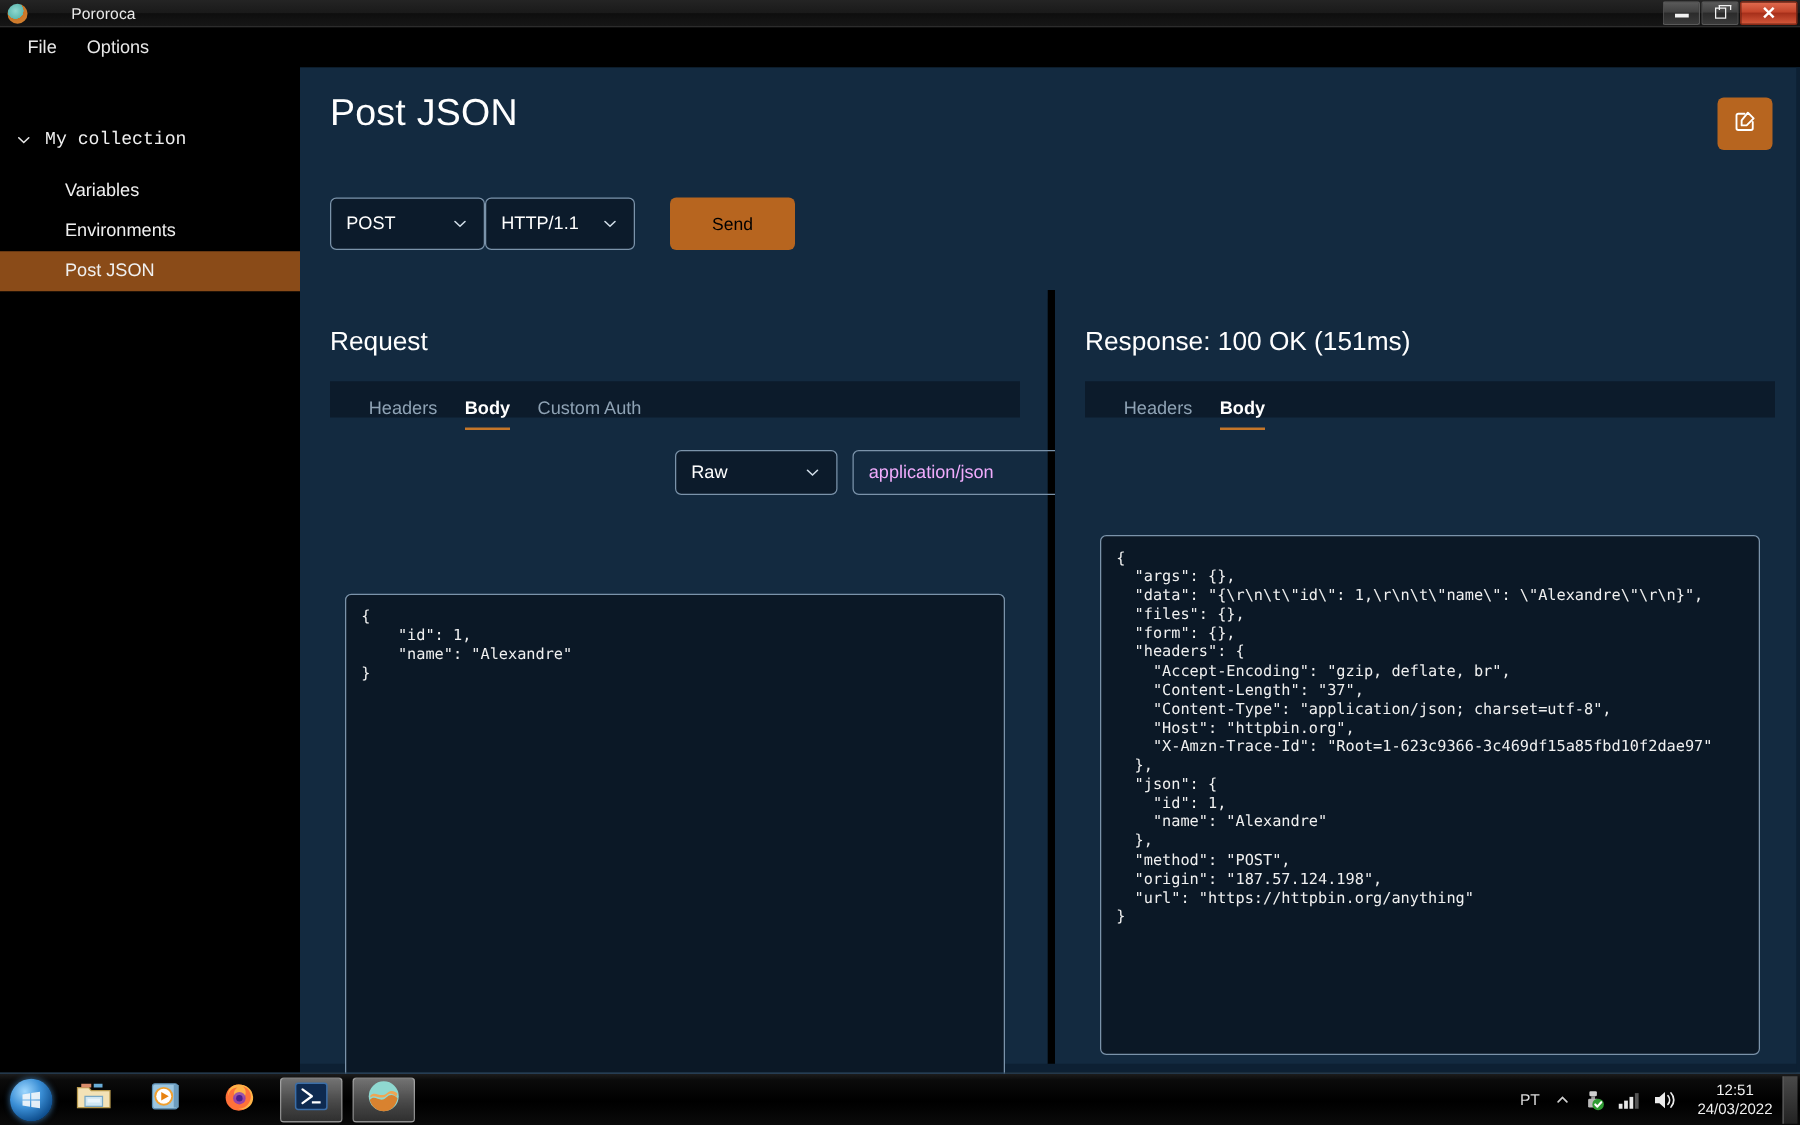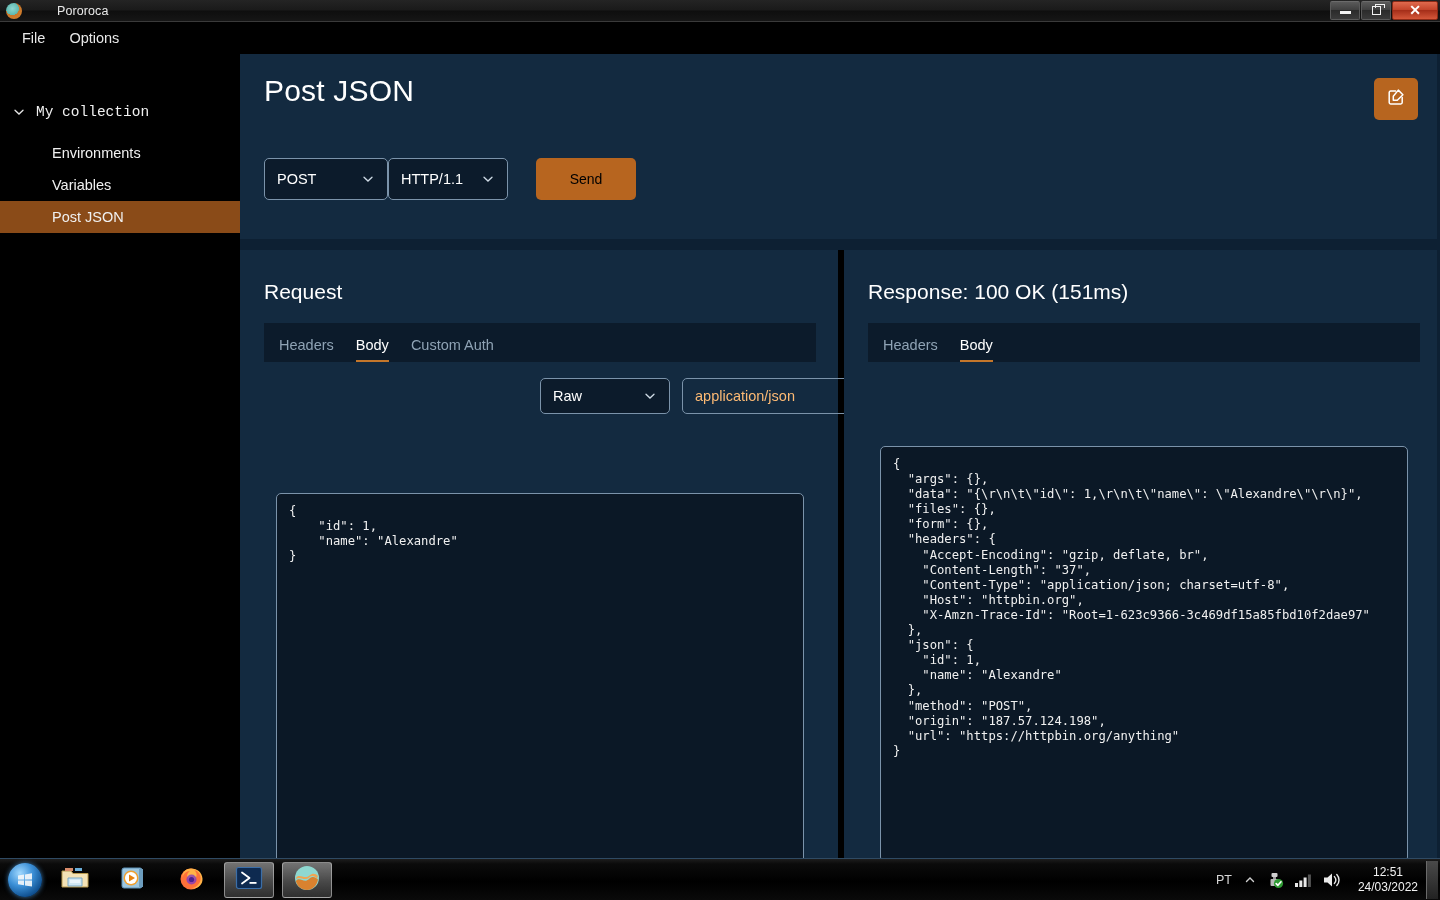--- a/index.html
+++ b/index.html
@@ -119,55 +119,55 @@
   .sel-httpver { width: 120px; }
   .send-btn {
     margin-left: 28px; width: 100px; height: 42px;
     background: #b7651f; border-radius: 5px; color: #000000;
     font-size: 14px; display: flex; align-items: center; justify-content: center;
     cursor: pointer;
   }
 
   
   .panels {
-    position: absolute; left: 0; top: 196px; width: 1200px; height: 619px;
+    position: absolute; left: 0; top: 178px; width: 1200px; height: 619px;
     display: flex;
   }
   .panel { background: #132a40; height: 619px; position: relative; }
   .panel-left { width: 598px; }
   .panel-divider { width: 6px; background: #000; height: 619px; }
   .panel-right { width: 596px; }
   .panel-h {
     position: absolute; left: 24px; top: 30px;
     color: #fff; font-size: 21px; font-weight: 400;
   }
   .tabstrip {
-    position: absolute; left: 24px; top: 73px; height: 39px;
-    background: #0c1b2b; display: flex; align-items: flex-start; padding-left: 4px;
+    position: absolute; left: 24px; top: 73px; height: 29px;
+    background: #0c1b2b; display: flex; align-items: flex-start; padding-left: 20px;
   }
   .tabstrip.left { width: 552px; }
   .tabstrip.right { width: 552px; }
   .tab {
     color: #8fa3b5; font-size: 14.5px; padding: 14px 11px 0 11px;
     height: 47px; position: relative; cursor: pointer;
   }
-  .tab.active { color: #fff; }
+  .tab.active { color: #fff; font-weight: bold; }
   .tab.active:after {
     content: ""; position: absolute; left: 11px; right: 11px; bottom: 8px;
     height: 2.5px; background: #c4762a;
   }
 
   .body-ctrls {
     position: absolute; left: 276px; top: 0; display: flex; align-items: center;
   }
   .raw-sel { width: 130px; }
   .ctype-input {
     width: 200px; height: 36px; margin-left: 12px;
     border: 1px solid #7b93aa; border-radius: 5px;
-    background: transparent; color: #fdba74; font-size: 14.5px;
+    background: transparent; color: #f0abfc; font-size: 14.5px;
     display: flex; align-items: center; padding: 0 12px;
   }
   .sel.small { height: 36px; }
 
   .code-box {
     position: absolute; border: 1px solid #7b93aa; border-radius: 5px;
     background: #0b1826; overflow: hidden;
     font-family: "DejaVu Sans Mono", monospace;
     font-size: 12.2px; line-height: 15.1px; color: #f0f0f0;
     white-space: pre; padding: 10px 12px;
@@ -253,24 +253,24 @@
   <div class="side-row collection">
     <span class="side-chevron">
       <svg width="14" height="14" viewBox="0 0 14 14">
           <path d="M3 5.2 L7 9 L11 5.2" fill="none" stroke="#e6e6e6" stroke-width="1.3" stroke-linecap="round"></path>
         </svg>
     </span>
     <span>My collection</span>
   </div>
   <div class="side-gap"></div>
   <div class="side-row side-child">
+    <span>Variables</span>
+  </div>
+  <div class="side-row side-child">
     <span>Environments</span>
-  </div>
-  <div class="side-row side-child">
-    <span>Variables</span>
   </div>
   <div class="side-row side-child selected">
     <span>Post JSON</span>
   </div>
 </div>
 
 <div class="main">
 
   <div class="req-header">
     <div class="page-title">Post JSON</div>

